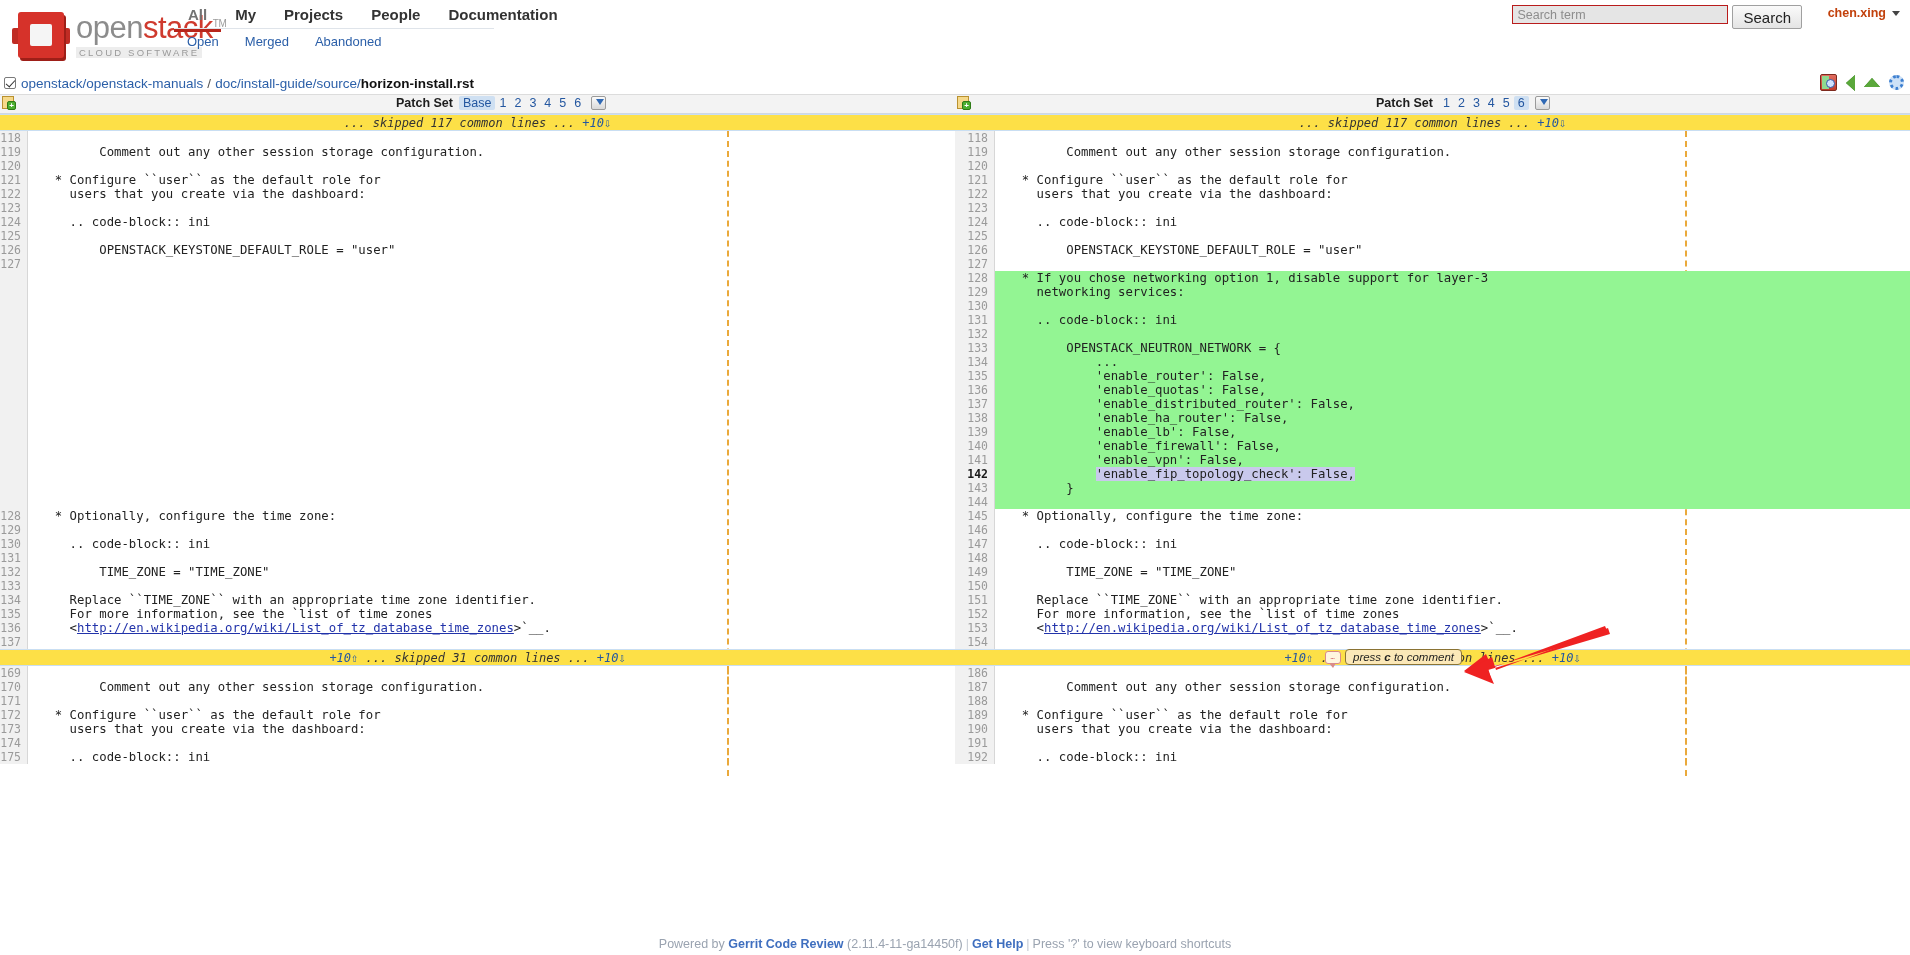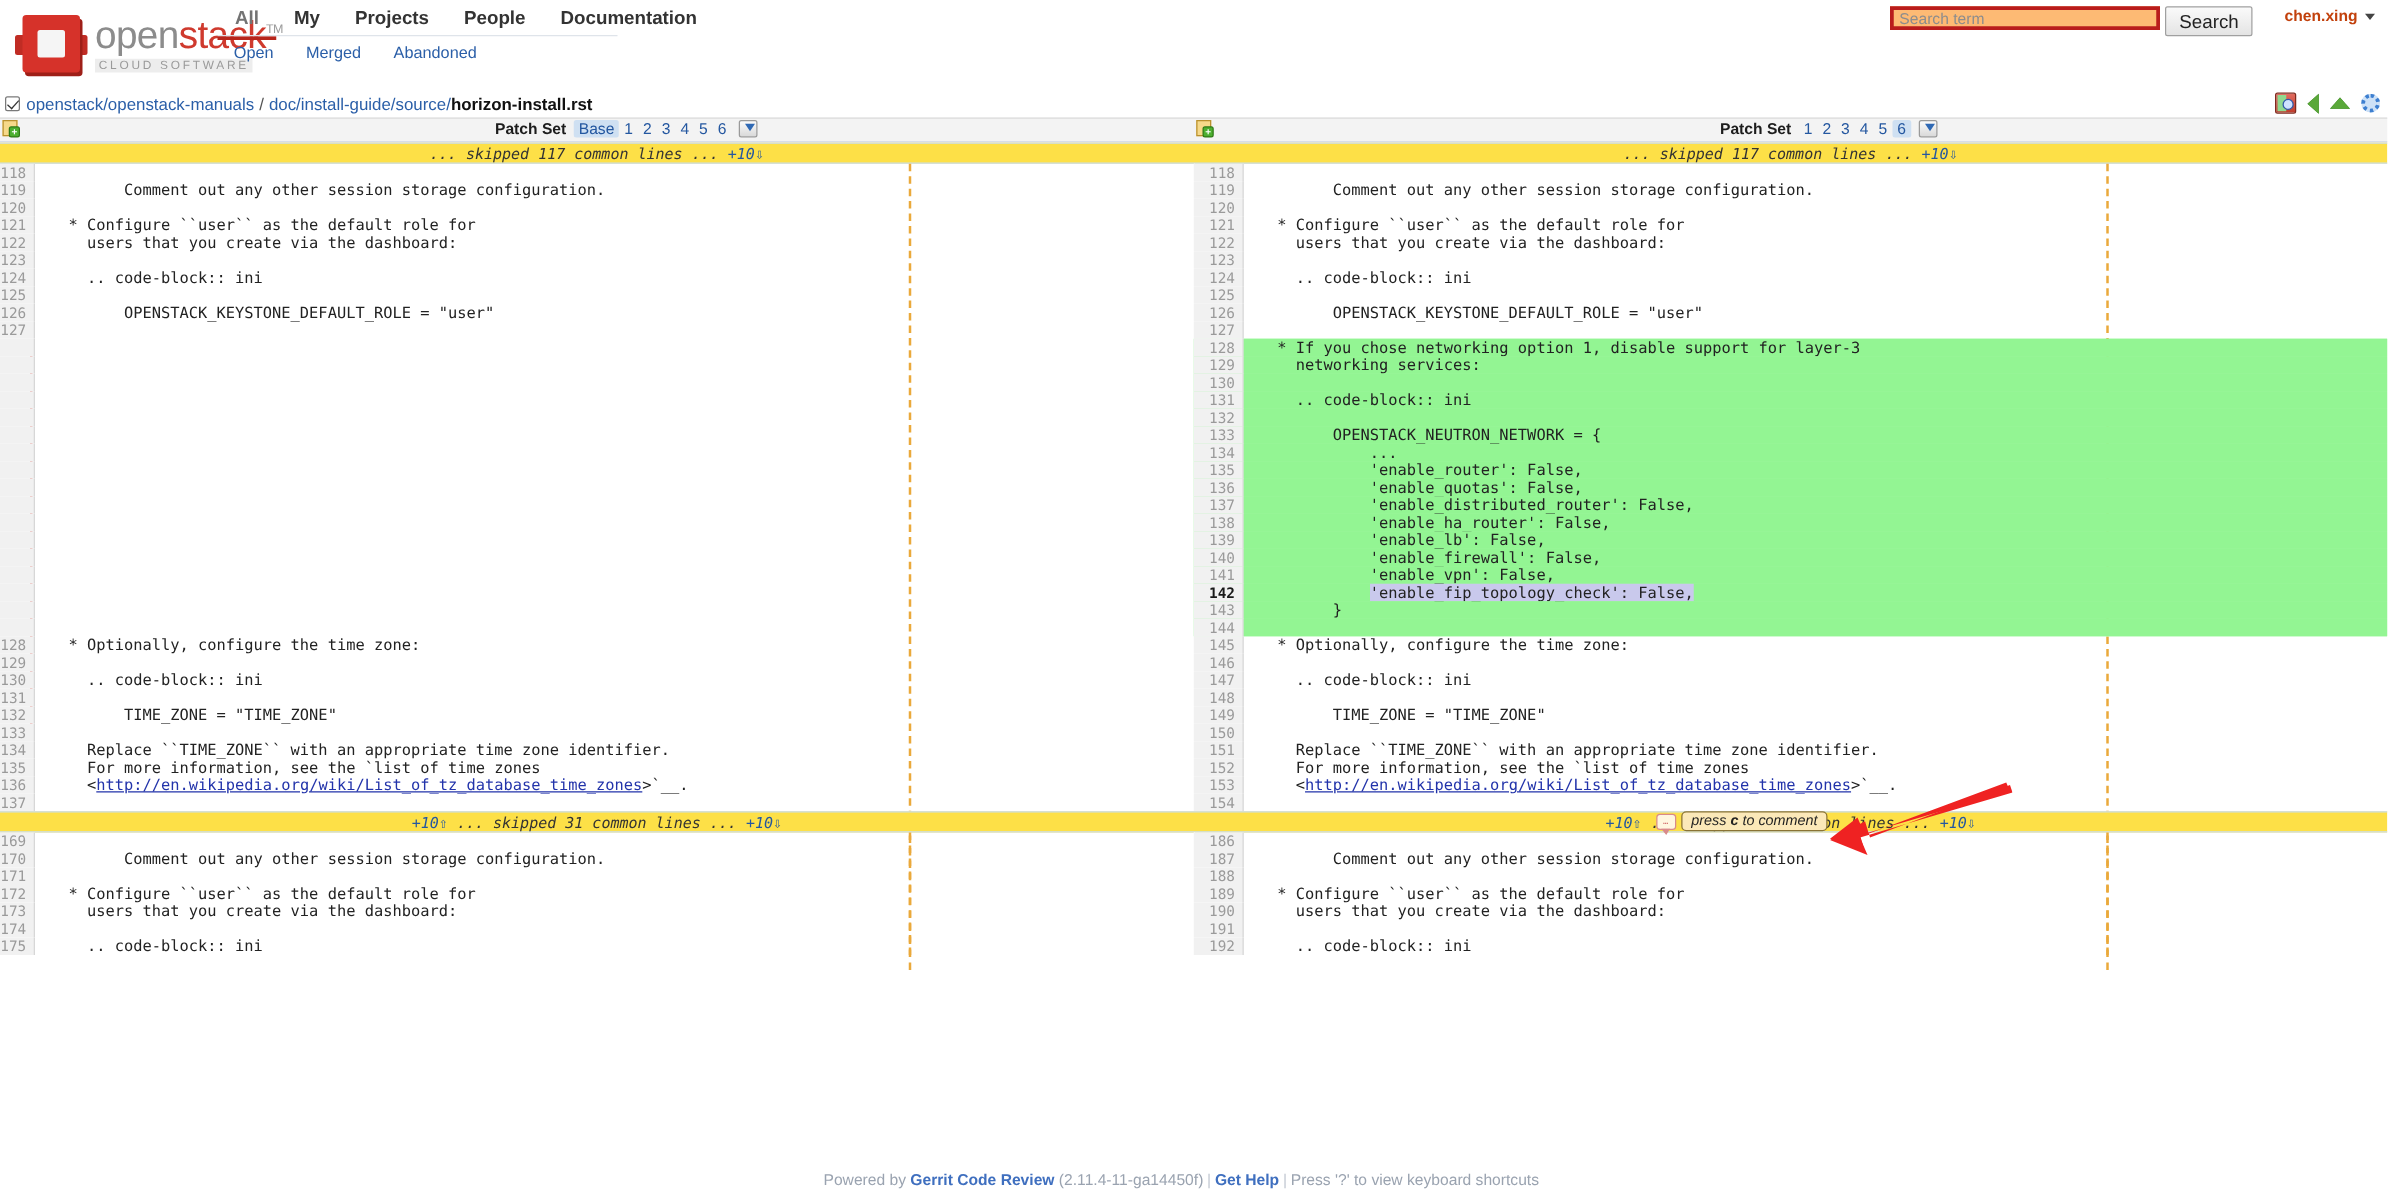--- a/index.html
+++ b/index.html
@@ -80,21 +80,21 @@
   .subnav-item {
     font-size: 13px; color: #2b5fa8; padding: 2px 13px; cursor: pointer;
   }
 
   #searchbox {
     position: absolute; right: 108px; top: 5px;
     display: flex; align-items: stretch;
   }
   #search-input {
     width: 216px; height: 19px;
-    border: 3px solid #b91c1c; background: #fdba74;
+    border: 1px solid #b91c1c; background: #e5e5e5;
     font-size: 12.5px; color: #333;
     font-family: "Liberation Sans", sans-serif;
     padding: 0 4px; outline: none;
   }
   #search-input::placeholder { color: #8d8d8d; }
   #search-button {
     margin-left: 4px;
     height: 24px; padding: 0 10px;
     font-size: 15px; color: #222;
     background: linear-gradient(#fafafa,#e4e4e4);

